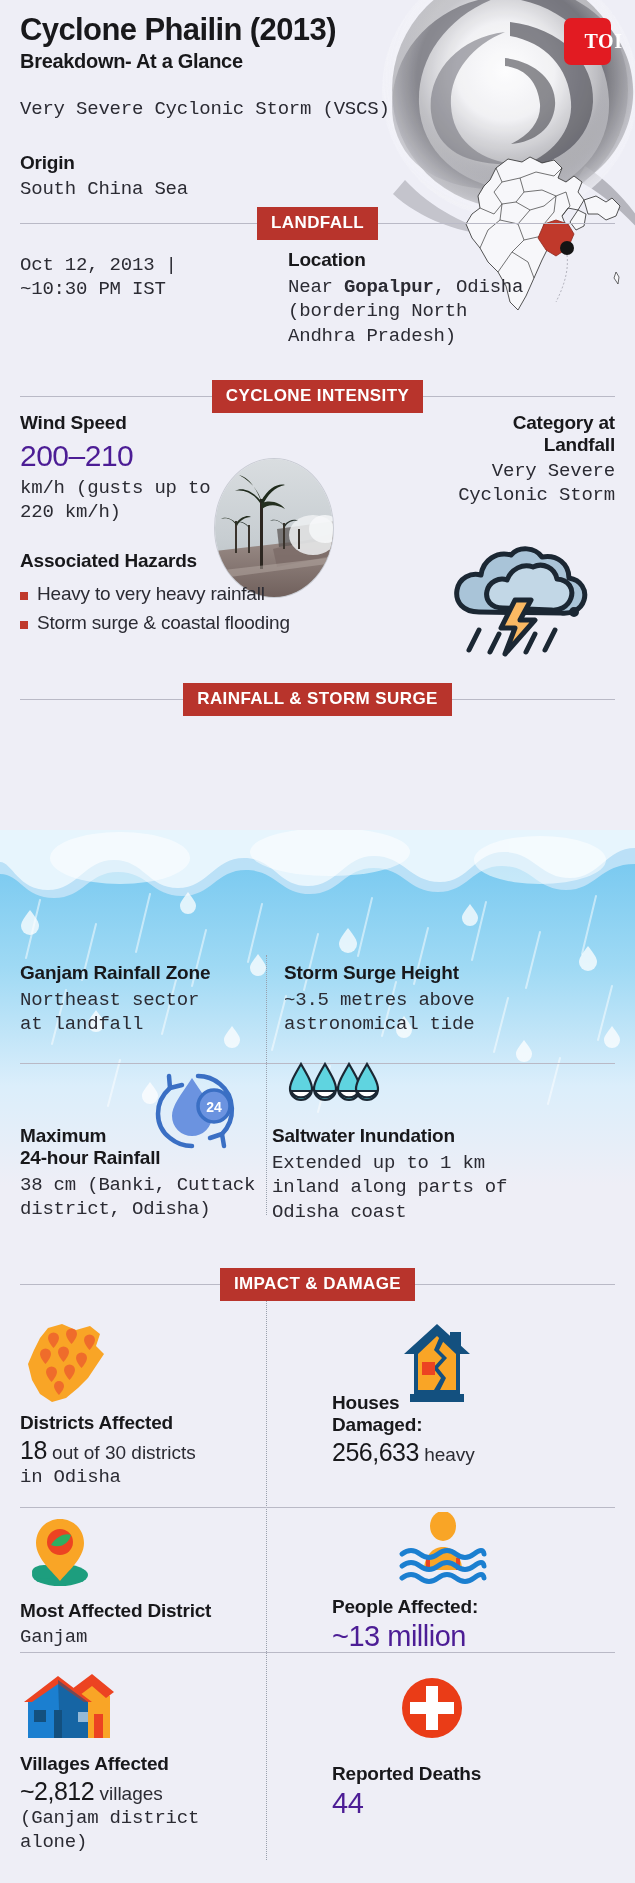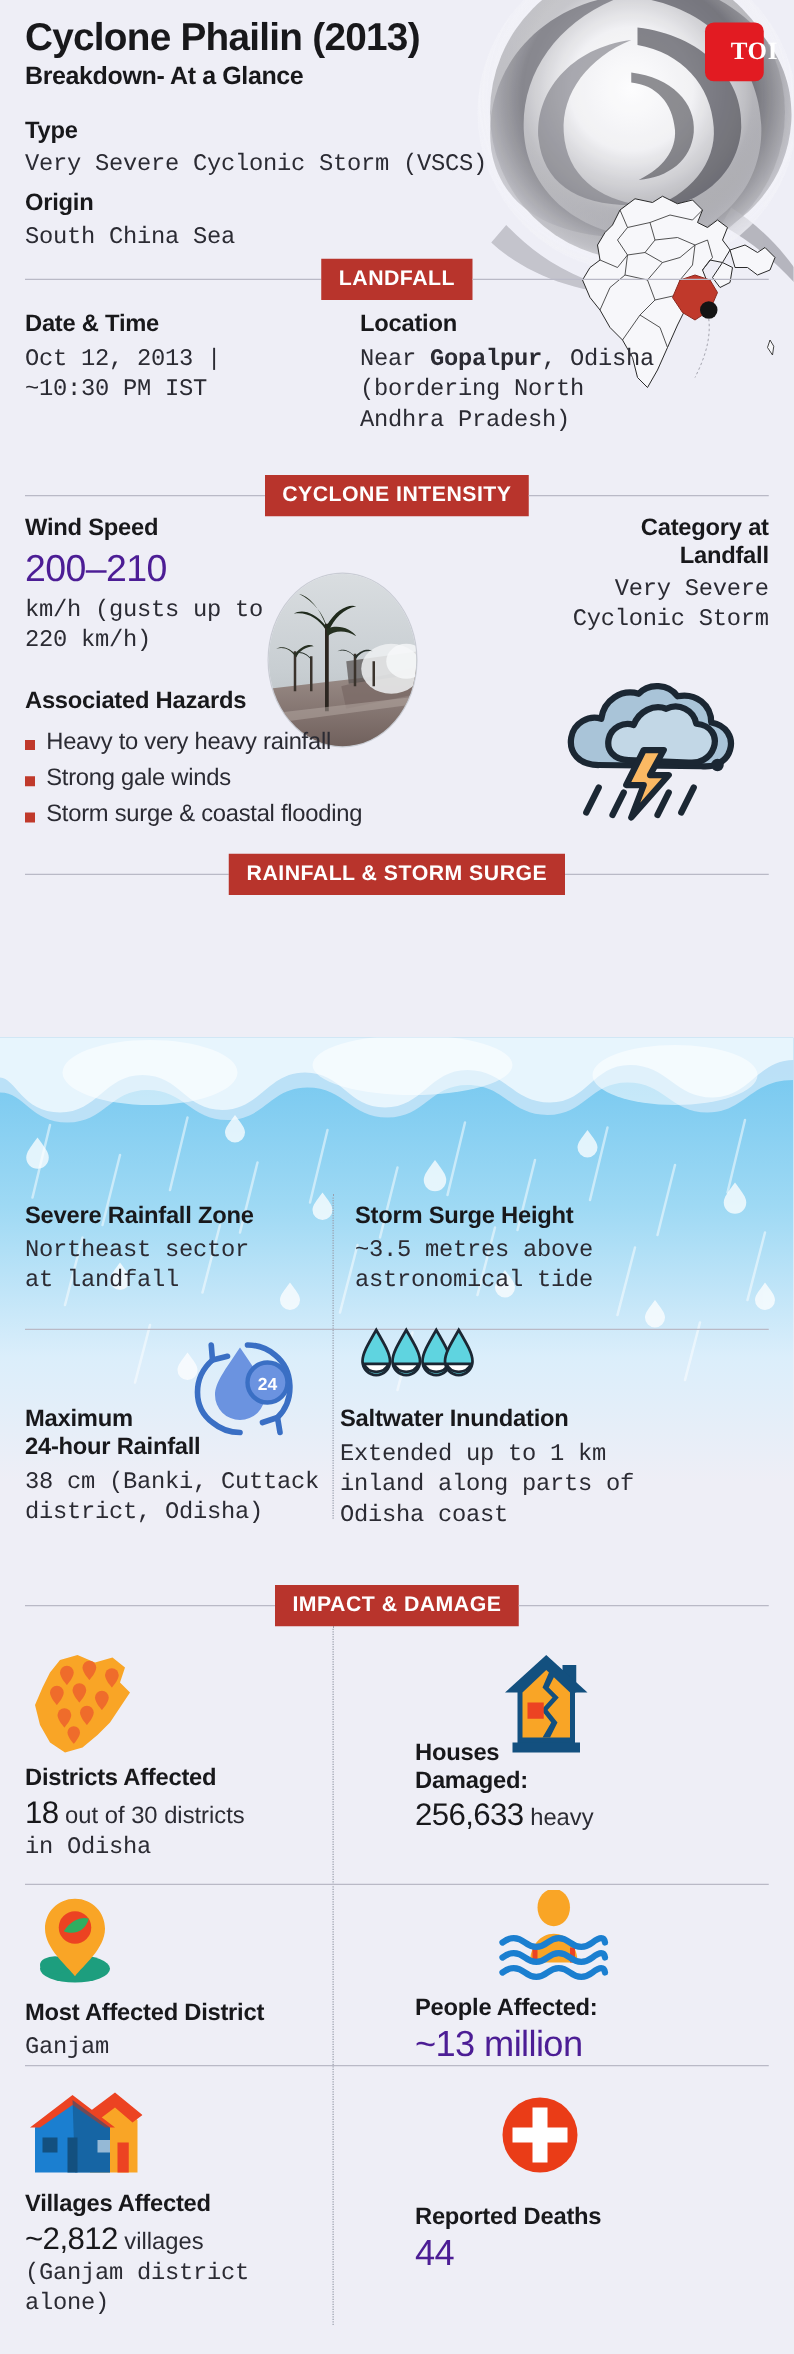--- a/index.html
+++ b/index.html
@@ -170,21 +170,20 @@
       <circle cx="165" cy="120" r="128" fill="url(#fade)"></circle>
     </g>
   </svg>
 
   <div class="toi-logo">TOI</div>
 
   <div class="title">Cyclone Phailin (2013)</div>
   <div class="subtitle">Breakdown- At a Glance</div>
 
   <div class="blk" style="left:20px; top:94px;">
-    <div class="lbl">Type</div>
     <div class="val" style="margin-top:3px;">Very Severe Cyclonic Storm (VSCS)</div>
   </div>
 
   <div class="blk" style="left:20px; top:152px;">
     <div class="lbl">Origin</div>
     <div class="val" style="margin-top:3px;">South China Sea</div>
   </div>
 
   <svg class="india-map" viewBox="0 0 180 165">
     <g fill="#f7f7fa" stroke="#2a2a2a" stroke-width="0.8" stroke-linejoin="round">
@@ -213,21 +212,20 @@
     <path d="M164 126 l2 -6 l3 5 l-1 7 z" fill="#f7f7fa" stroke="#2a2a2a" stroke-width="0.7"></path>
   </svg>
 
   <div class="section-band" style="top:207px;">
     <div class="rule"></div>
     <div class="chip">LANDFALL</div>
     <div class="rule"></div>
   </div>
 
   <div class="blk" style="left:20px; top:249px; width:250px;">
-    <div class="lbl">Date &amp; Time</div>
     <div class="val" style="margin-top:4px;">Oct 12, 2013 |</div>
     <div class="val">~10:30 PM IST</div>
   </div>
 
   <div class="blk" style="left:288px; top:249px; width:250px;">
     <div class="lbl">Location</div>
     <div class="val" style="margin-top:4px;"><span>Near </span><b>Gopalpur</b><span>, Odisha</span></div>
     <div class="val">(bordering North</div>
     <div class="val">Andhra Pradesh)</div>
   </div>
@@ -303,21 +301,20 @@
       <circle cx="131" cy="70" r="2.5" fill="#1b2733"></circle>
     </g>
   </svg>
 
   <div class="blk" style="left:20px; top:550px;">
     <div class="lbl">Associated Hazards</div>
   </div>
 
   <ul class="hazards blk" style="left:20px; top:583px; width:330px;">
     <li>Heavy to very heavy rainfall</li>
-    <li>Strong gale winds</li>
     <li>Storm surge &amp; coastal flooding</li>
   </ul>
 
   <div class="section-band" style="top:683px;">
     <div class="rule"></div>
     <div class="chip">RAINFALL &amp; STORM SURGE</div>
     <div class="rule"></div>
   </div>
 
   <svg class="rain-band" viewBox="0 0 635 355" preserveAspectRatio="none">
@@ -380,21 +377,21 @@
       <path d="M96 180 c5 7 8 10 8 14 a8 8 0 0 1 -16 0 c0 -4 3 -7 8 -14z"></path>
       <path d="M232 196 c5 7 8 10 8 14 a8 8 0 0 1 -16 0 c0 -4 3 -7 8 -14z"></path>
       <path d="M404 186 c5 7 8 10 8 14 a8 8 0 0 1 -16 0 c0 -4 3 -7 8 -14z"></path>
       <path d="M524 210 c5 7 8 10 8 14 a8 8 0 0 1 -16 0 c0 -4 3 -7 8 -14z"></path>
       <path d="M612 196 c5 7 8 10 8 14 a8 8 0 0 1 -16 0 c0 -4 3 -7 8 -14z"></path>
       <path d="M150 252 c5 7 8 10 8 14 a8 8 0 0 1 -16 0 c0 -4 3 -7 8 -14z"></path>
     </g>
   </svg>
 
   <div class="blk" style="left:20px; top:962px; width:230px;">
-    <div class="lbl">Severe Rainfall Zone</div>
+    <div class="lbl">Ganjam Rainfall Zone</div>
     <div class="val" style="margin-top:4px;">Northeast sector</div>
     <div class="val">at landfall</div>
   </div>
 
   <div class="blk" style="left:284px; top:962px; width:250px;">
     <div class="lbl">Storm Surge Height</div>
     <div class="val" style="margin-top:4px;">~3.5 metres above</div>
     <div class="val">astronomical tide</div>
   </div>
 

